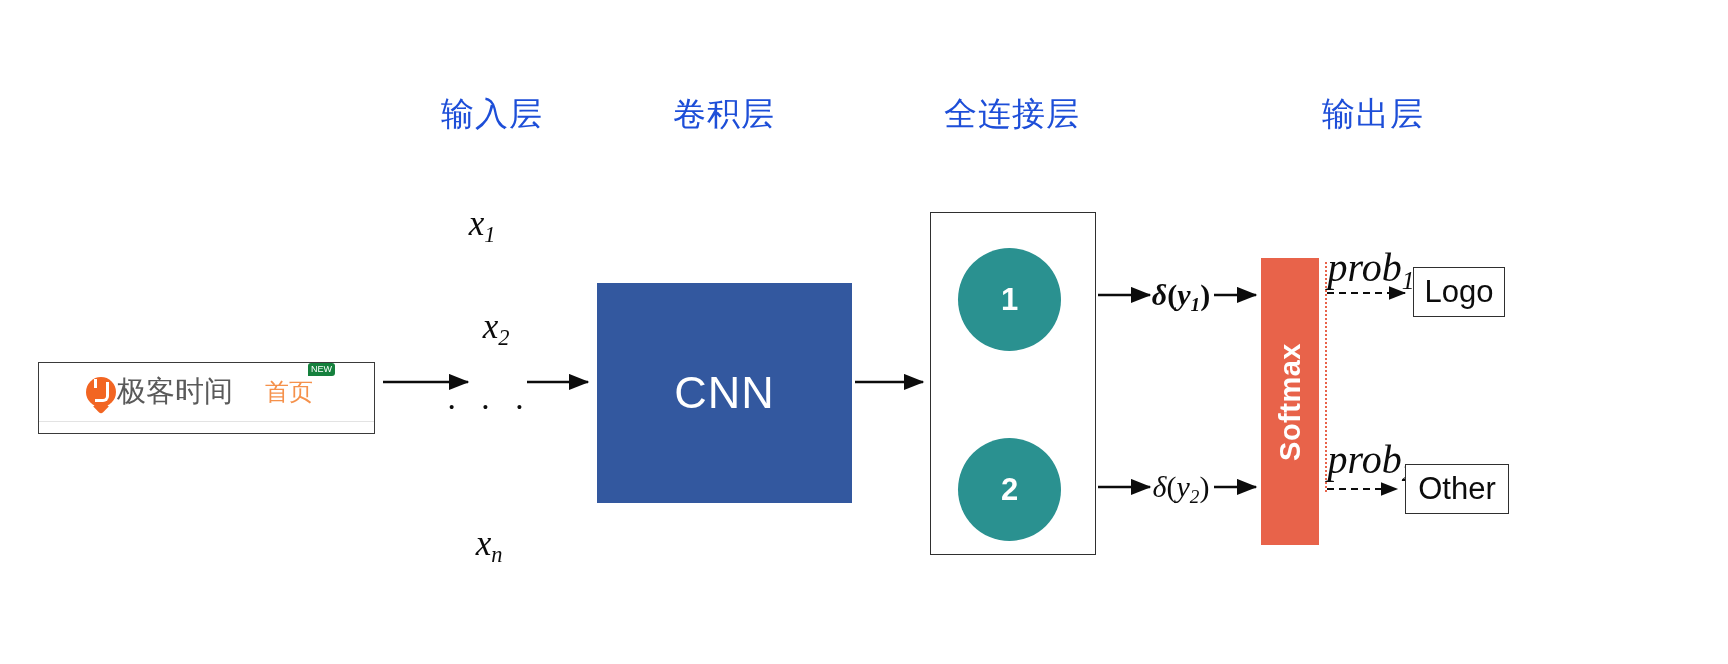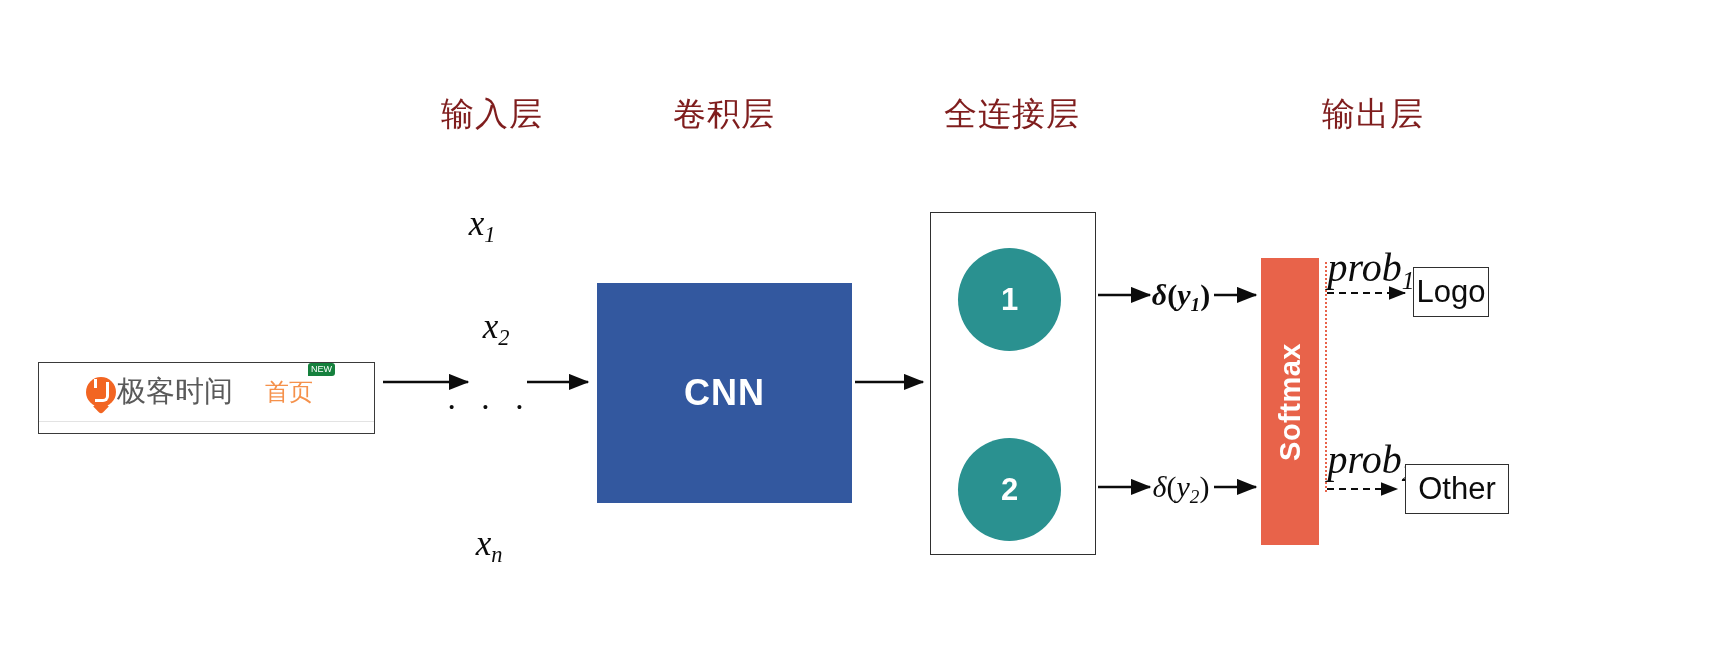--- a/index.html
+++ b/index.html
@@ -16,21 +16,21 @@
     height: 664px;
     background: #ffffff;
     overflow: hidden;
   }
 
   
   .col-header {
     position: absolute;
     font-family: "Liberation Sans", sans-serif;
     font-size: 33px;
-    color: #7f1d1d;
+    color: #1d4ed8;
     letter-spacing: 1px;
     white-space: nowrap;
     transform: translateX(-50%);
   }
 
   
   .input-box {
     position: absolute;
     left: 38px;
     top: 362px;
@@ -164,22 +164,22 @@
     top: 283px;
     width: 255px;
     height: 220px;
     background: #33589f;
     display: flex;
     align-items: center;
     justify-content: center;
   }
   .cnn-label {
     font-family: "Liberation Sans", sans-serif;
-    font-size: 36px;
-    font-weight: bold;
+    font-size: 45px;
+    font-weight: normal;
     color: #ffffff;
     letter-spacing: 1px;
   }
 
   
   .fc-box {
     position: absolute;
     left: 930px;
     top: 212px;
     width: 166px;
@@ -314,21 +314,21 @@
   </div>
   <div class="softmax-dotline"></div>
 
   <div class="math prob-var" style="left:1371px; top:270px;">
     <span>prob</span><span class="sub">1</span>
   </div>
   <div class="math prob-var" style="left:1371px; top:462px;">
     <span>prob</span><span class="sub">2</span>
   </div>
 
-  <div class="out-box" style="left:1413px; top:267px; width:76px; height:50px;">Logo</div>
+  <div class="out-box" style="left:1413px; top:267px; width:92px; height:50px;">Logo</div>
   <div class="out-box" style="left:1405px; top:464px; width:104px; height:50px;">Other</div>
 
   <svg class="arrow-svg">
     <defs>
       <marker id="ah" markerWidth="9" markerHeight="9" refX="7.5" refY="3.2" orient="auto" markerUnits="strokeWidth">
         <path d="M0,0 L8,3.2 L0,6.4 z" fill="#0c0c0c"></path>
       </marker>
     </defs>
     <g stroke="#0c0c0c" stroke-width="2.6" fill="none" marker-end="url(#ah)">
       <line x1="383" y1="382" x2="468" y2="382"></line>

